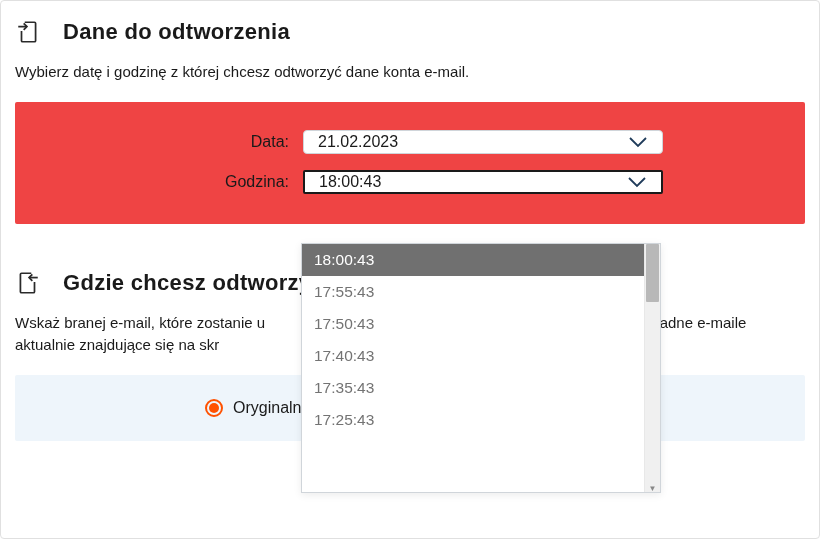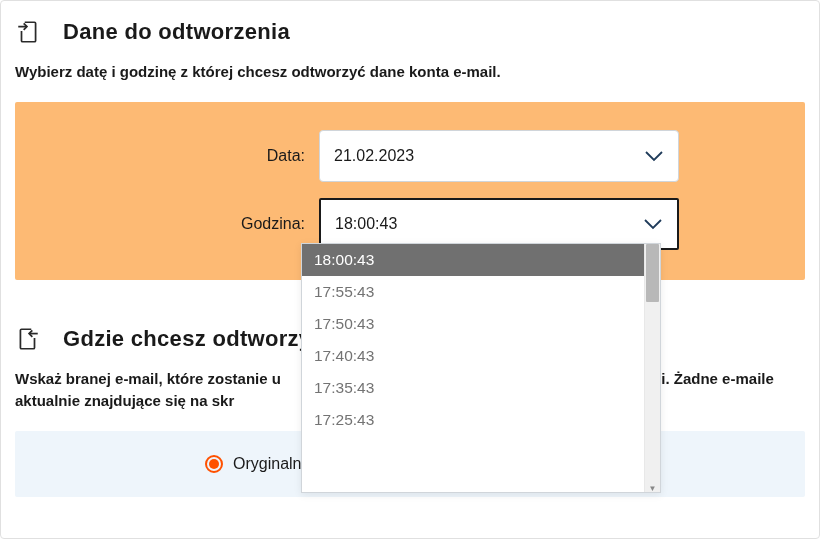--- a/index.html
+++ b/index.html
@@ -25,44 +25,43 @@
   font-size: 22px;
   font-weight: 600;
   color: #1a1a1a;
   letter-spacing: 0.3px;
 }
 .description {
   font-size: 15px;
   color: #1a1a1a;
   margin-bottom: 18px;
   line-height: 1.5;
-  font-weight: bold;
 }
 .form-panel {
-  background: #fdba74;
-  padding: 28px 20px 30px 20px;
+  background: #ef4444;
+  padding: 28px 20px 30px 4px;
   border-radius: 2px;
 }
 .form-row {
   display: flex;
   align-items: center;
   gap: 14px;
   margin-bottom: 16px;
 }
 .form-row:last-child { margin-bottom: 0; }
 .form-label {
   width: 270px;
   text-align: right;
   font-size: 16px;
   color: #1a1a1a;
 }
 .select-box {
   position: relative;
   width: 360px;
-  height: 52px;
+  height: 24px;
   background: #fff;
   border: 1px solid #d0d5da;
   border-radius: 4px;
   display: flex;
   align-items: center;
   padding: 0 14px;
   font-size: 16px;
   color: #1a1a1a;
   cursor: pointer;
 }

